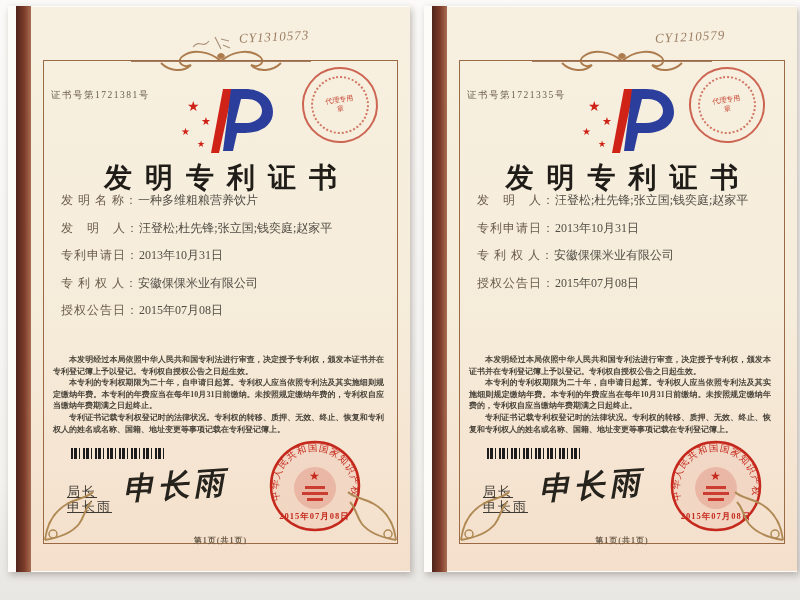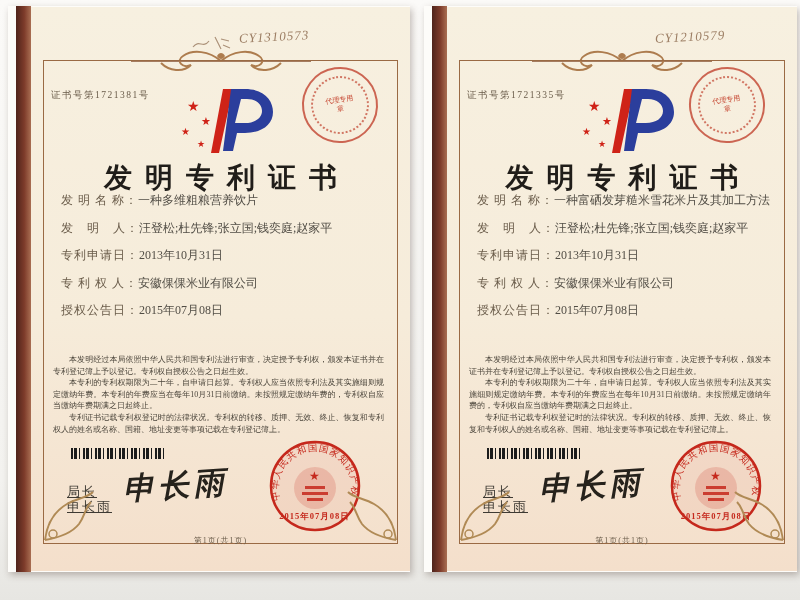--- a/index.html
+++ b/index.html
@@ -27,32 +27,32 @@
     border:2px dotted rgba(190,55,35,.65);}
   .agent-stamp span{font-size:7px;width:34px;line-height:9px;}
   .logo{position:absolute;top:78px;left:50%;transform:translateX(-50%);}
   .cert-title{position:absolute;top:152px;left:0;right:0;text-align:center;
     font-size:28px;font-weight:bold;color:#201d19;letter-spacing:13px;text-indent:13px;}
   .fields{position:absolute;top:188px;left:30px;right:24px;}
   .field{margin-bottom:17.5px;font-size:12px;line-height:10px;white-space:nowrap;}
   .flabel{color:#6a5c4a;letter-spacing:1px;}
   .fvalue{color:#514d45;}
   .body-text{position:absolute;top:347px;left:22px;right:26px;color:#4c463c;
-    font-size:8px;line-height:11.6px;text-align:justify;}
+    font-size:8px;line-height:11.6px;text-align:justify;font-weight:bold;}
   .body-text p{margin:0;text-indent:2em;}
   .barcode{position:absolute;top:441px;left:40px;width:96px;height:11px;
     background:repeating-linear-gradient(90deg,#1c1c1c 0 2px,transparent 2px 3px,#1c1c1c 3px 6px,transparent 6px 8px,#1c1c1c 8px 9px,transparent 9px 12px);}
   .director{position:absolute;top:477px;left:36px;font-size:13px;color:#3e3a33;line-height:15px;letter-spacing:2px;text-decoration:underline;}
   .signature{position:absolute;top:458px;left:92px;font-size:31px;color:#26221c;
     font-style:italic;font-weight:600;transform:rotate(-4deg);letter-spacing:4px;white-space:nowrap;}
   .seal{position:absolute;top:431px;left:50%;transform:translateX(-50%);margin-left:94px;width:96px;height:96px;}
   .seal-date{position:absolute;top:73px;left:50%;transform:translateX(-50%);white-space:nowrap;
     color:#c5281c;font-size:8.5px;letter-spacing:1px;font-weight:bold;}
   .page-footer{position:absolute;top:528px;left:12px;right:12px;text-align:center;
-    font-size:8px;color:#6a5c4a;letter-spacing:1px;}
+    font-size:8px;color:#6a5c4a;letter-spacing:1px;font-weight:bold;}
   .corner{position:absolute;bottom:29px;}
   .corner-l{left:12px;}
   .corner-r{right:12px;transform:scaleX(-1);}
 </style>
 </head>
 <body>
 
 <div class="page" style="left:8px;width:402px;">
   <div class="spine"></div>
   <div class="paper">
@@ -161,21 +161,20 @@
       <text x="40" y="40" font-size="11" fill="#cf2318">★</text>
       <text x="20" y="50" font-size="10" fill="#cf2318">★</text>
       <text x="36" y="62" font-size="9" fill="#cf2318">★</text>
       <polygon points="62,4 72,4 58,68 50,68" fill="#cf2318"></polygon>
       <path d="M70,4 L84,4 C104,4 112,16 112,27 C112,40 100,48 84,48 L76,48 L72,66 L62,66 Z M80,14 L74,38 L84,38 C94,38 101,33 101,26 C101,19 95,14 86,14 Z" fill="#2b3e9c"></path>
     </svg>
 
     <div class="cert-title">发明专利证书</div>
 
     <div class="fields">
-      <div class="field"><span class="flabel">发 明 名 称：</span><span class="fvalue">一种富硒发芽糙米雪花米片及其加工方法</span></div>
       <div class="field"><span class="flabel">发　明　人：</span><span class="fvalue">汪登松;杜先锋;张立国;钱奕庭;赵家平</span></div>
       <div class="field"><span class="flabel">专利申请日：</span><span class="fvalue">2013年10月31日</span></div>
       <div class="field"><span class="flabel">专 利 权 人：</span><span class="fvalue">安徽倮倮米业有限公司</span></div>
       <div class="field"><span class="flabel">授权公告日：</span><span class="fvalue">2015年07月08日</span></div>
     </div>
 
     <div class="body-text">
       <p>本发明经过本局依照中华人民共和国专利法进行审查，决定授予专利权，颁发本证书并在专利登记簿上予以登记。专利权自授权公告之日起生效。</p>
       <p>本专利的专利权期限为二十年，自申请日起算。专利权人应当依照专利法及其实施细则规定缴纳年费。本专利的年费应当在每年10月31日前缴纳。未按照规定缴纳年费的，专利权自应当缴纳年费期满之日起终止。</p>
       <p>专利证书记载专利权登记时的法律状况。专利权的转移、质押、无效、终止、恢复和专利权人的姓名或名称、国籍、地址变更等事项记载在专利登记簿上。</p>

